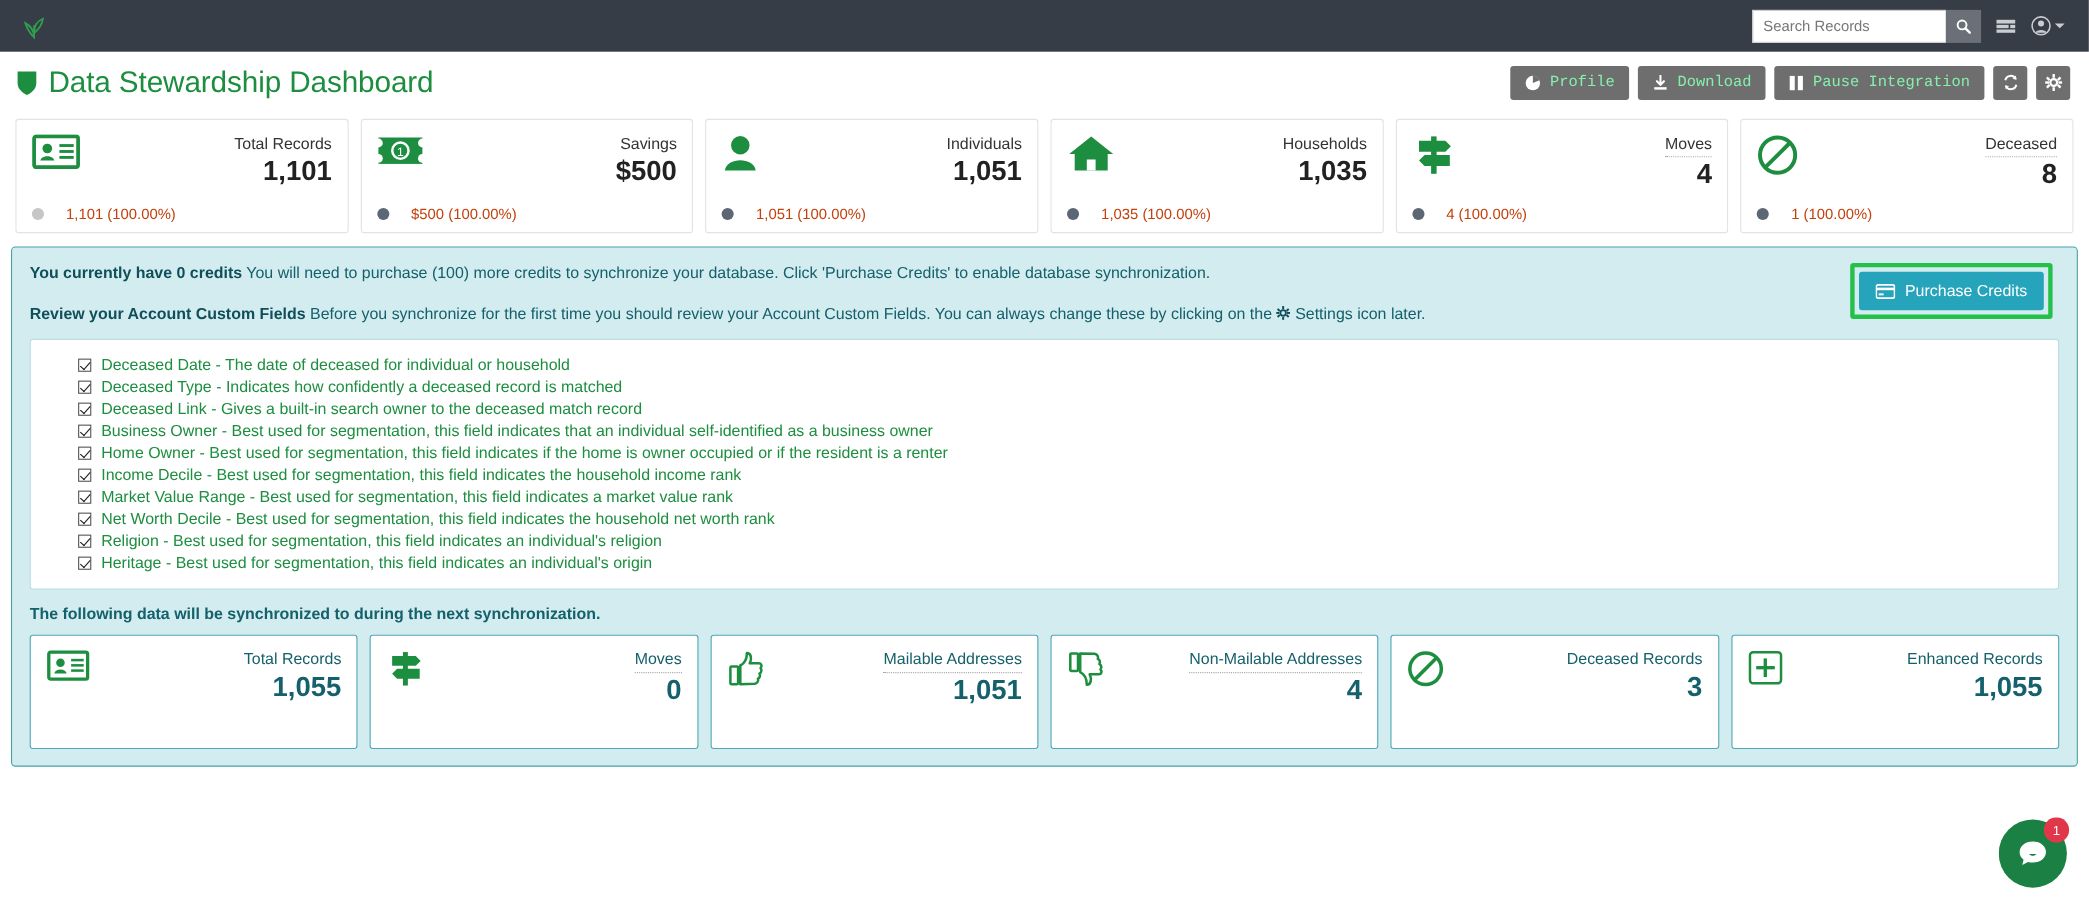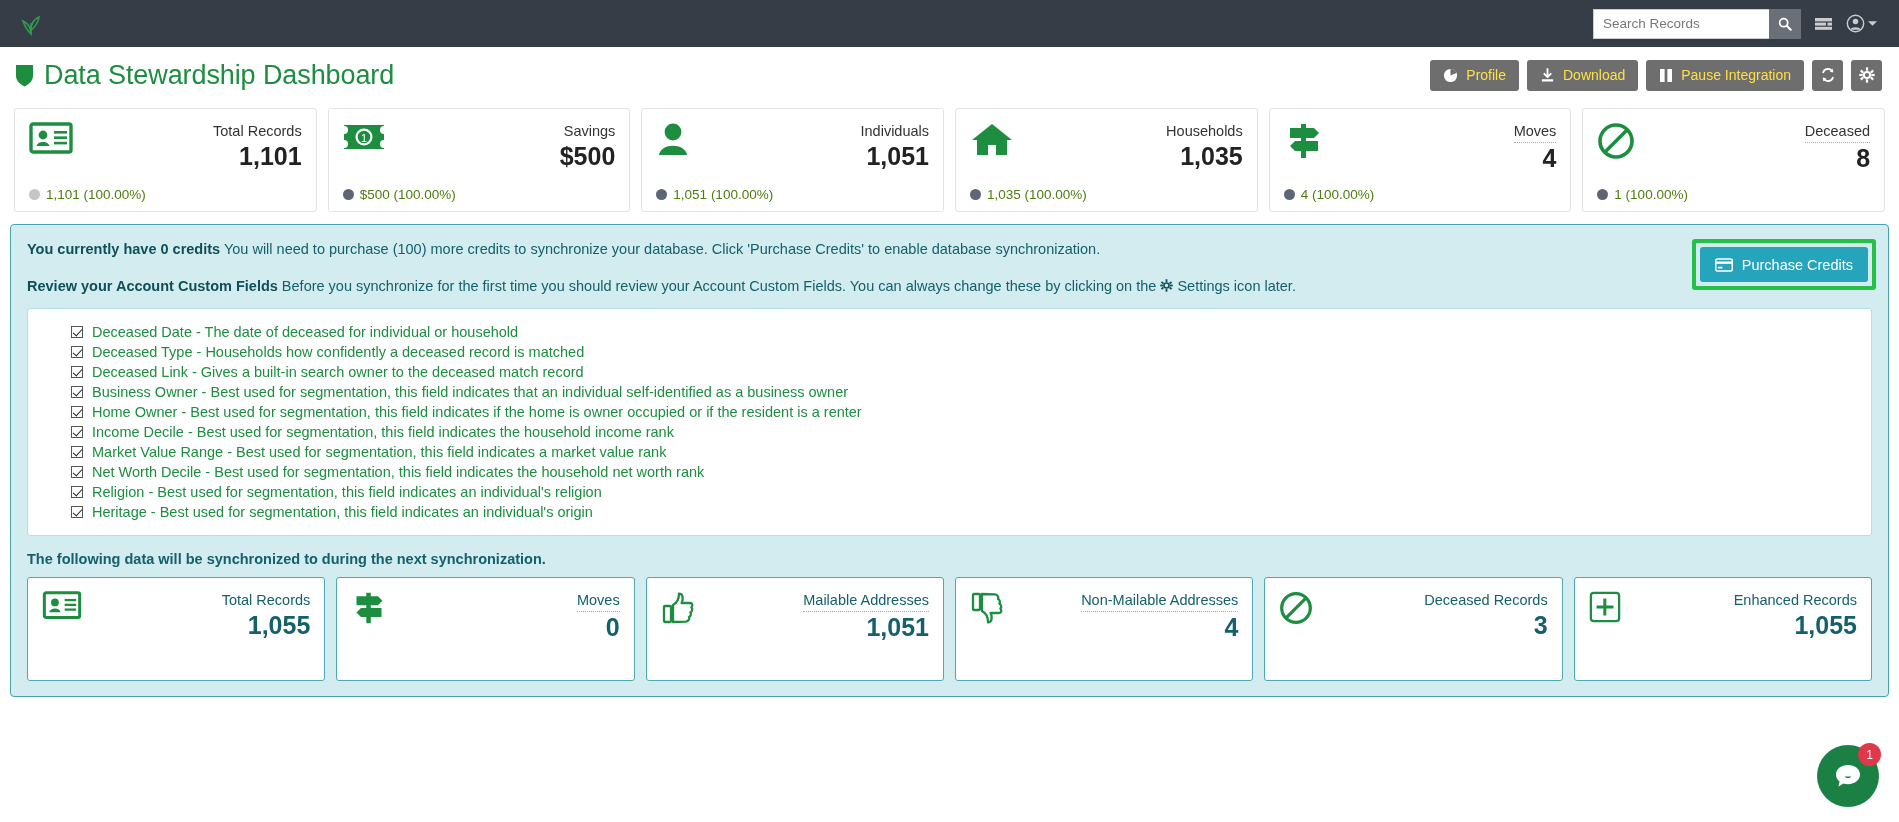--- a/index.html
+++ b/index.html
@@ -71,26 +71,26 @@
     letter-spacing: -0.1px;
   }
   .header-actions {
     margin-left: auto;
     display: flex;
     align-items: center;
     gap: 8px;
   }
   .btn-gray {
     background: #6e6e6e;
-    color: #fde047;
+    color: #86efac;
     border: none;
     height: 31px;
     padding: 0 13px;
     font-size: 14px;
-    font-family: Liberation Sans, sans-serif;
+    font-family: Liberation Mono, monospace;
     border-radius: 3px;
     display: flex; align-items: center; gap: 8px;
     cursor: pointer;
     white-space: nowrap;
   }
   .btn-gray.square { padding: 0; width: 31px; justify-content: center; }
 
   
   .stats-row {
     display: flex;
@@ -110,22 +110,22 @@
     flex-direction: column;
   }
   .stat-top { display: flex; align-items: flex-start; }
   .stat-icon { width: 48px; flex: 0 0 48px; color: #1d8e3f; display:flex; align-items:center; }
   .stat-text { margin-left: auto; text-align: right; }
   .stat-label { font-size: 14.5px; color: #333; line-height: 19px; white-space: nowrap; }
   .stat-label.dotted { border-bottom: 1px dotted #aaa; display: inline-block; padding-bottom: 1px; }
   .stat-value { font-size: 25px; color: #222; line-height: 31px; white-space: nowrap; font-weight: bold; }
   .stat-foot {
     margin-top: auto;
-    display: flex; align-items: center; gap: 6px;
-    font-size: 13.5px; color: #4d7c0f;
+    display: flex; align-items: center; gap: 20px;
+    font-size: 13.5px; color: #c2410c;
   }
   .dot { width: 11px; height: 11px; border-radius: 50%; flex: 0 0 11px; }
 
   
   .info-panel {
     margin: 12px 10px 0 10px;
     background: #d3ecef;
     border: 1px solid #48a2ad;
     border-radius: 4px;
     padding: 14px 16px 15px 16px;
@@ -138,21 +138,21 @@
     line-height: 21px;
     margin-bottom: 16px;
     padding-right: 250px;
   }
   .info-line b { color: #0f4f59; font-weight: bold; }
   .info-line.second { margin-bottom: 11px; }
 
   .purchase-wrap {
     position: absolute;
     top: 14px;
-    right: 12px;
+    right: 22px;
     border: 4px solid #25c04a;
     border-radius: 3px;
     padding: 4px;
     background: #d3ecef;
   }
   .btn-teal {
     background: #25a4bb;
     color: #fff;
     border: none;
     height: 35px;
@@ -512,21 +512,21 @@
       </svg><span> Settings icon later.</span>
   </div>
 
   <div class="fields-box">
     <div class="field-row">
       <span class="field-check"></span>
       <span class="field-label">Deceased Date - The date of deceased for individual or household</span>
     </div>
     <div class="field-row">
       <span class="field-check"></span>
-      <span class="field-label">Deceased Type - Households how confidently a deceased record is matched</span>
+      <span class="field-label">Deceased Type - Indicates how confidently a deceased record is matched</span>
     </div>
     <div class="field-row">
       <span class="field-check"></span>
       <span class="field-label">Deceased Link - Gives a built-in search owner to the deceased match record</span>
     </div>
     <div class="field-row">
       <span class="field-check"></span>
       <span class="field-label">Business Owner - Best used for segmentation, this field indicates that an individual self-identified as a business owner</span>
     </div>
     <div class="field-row">

